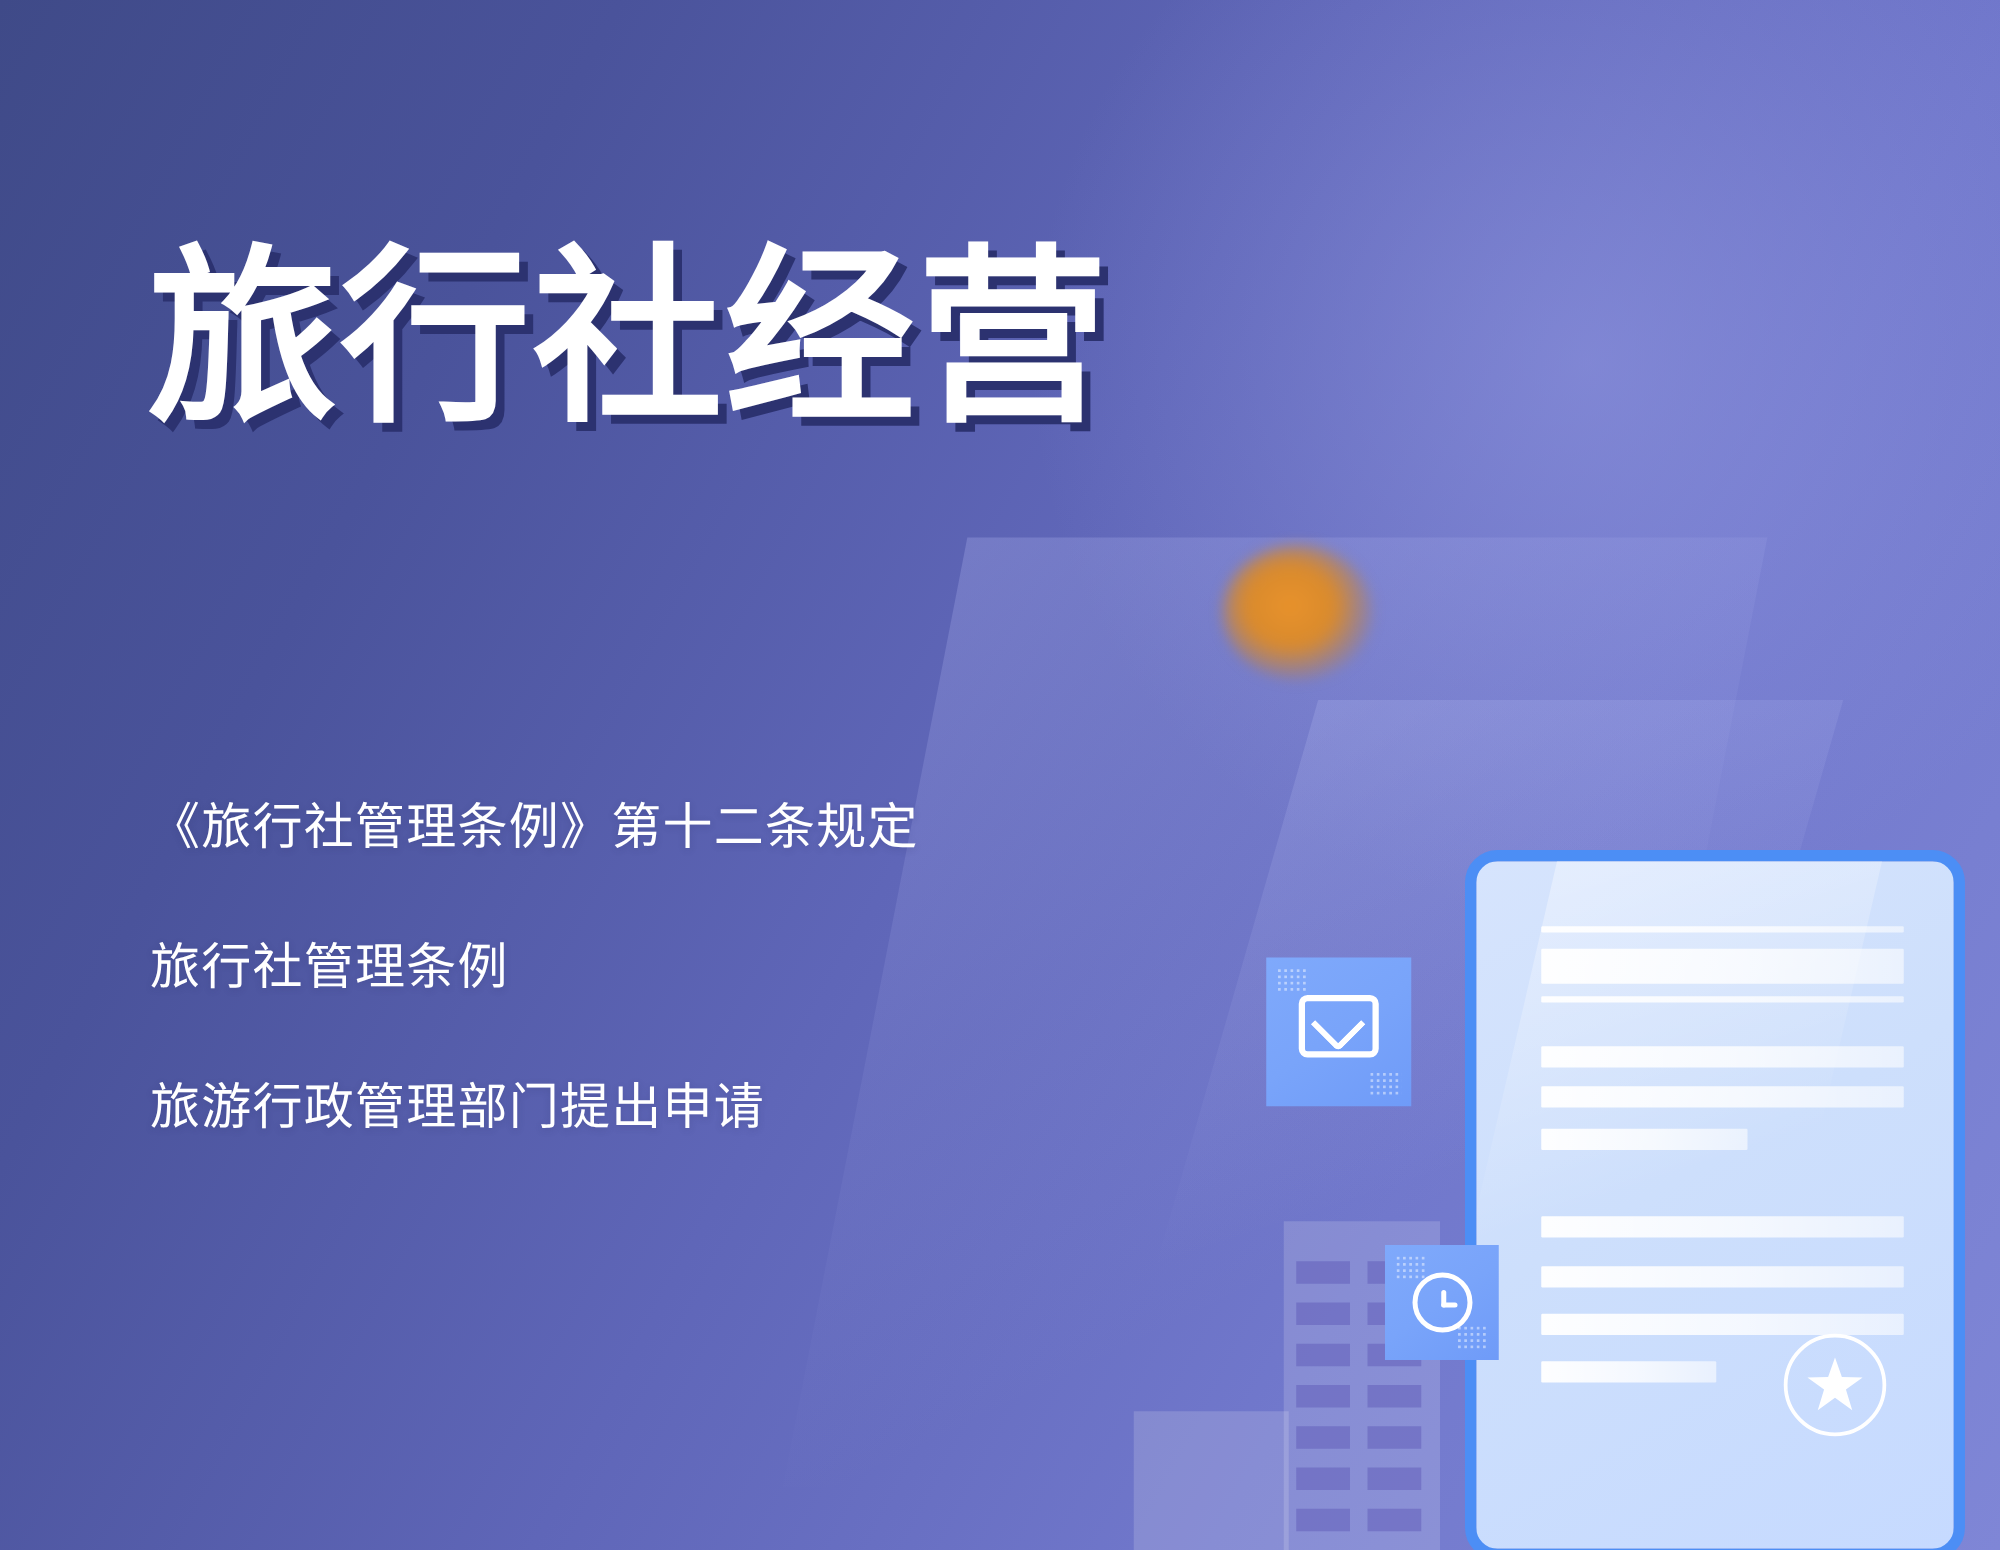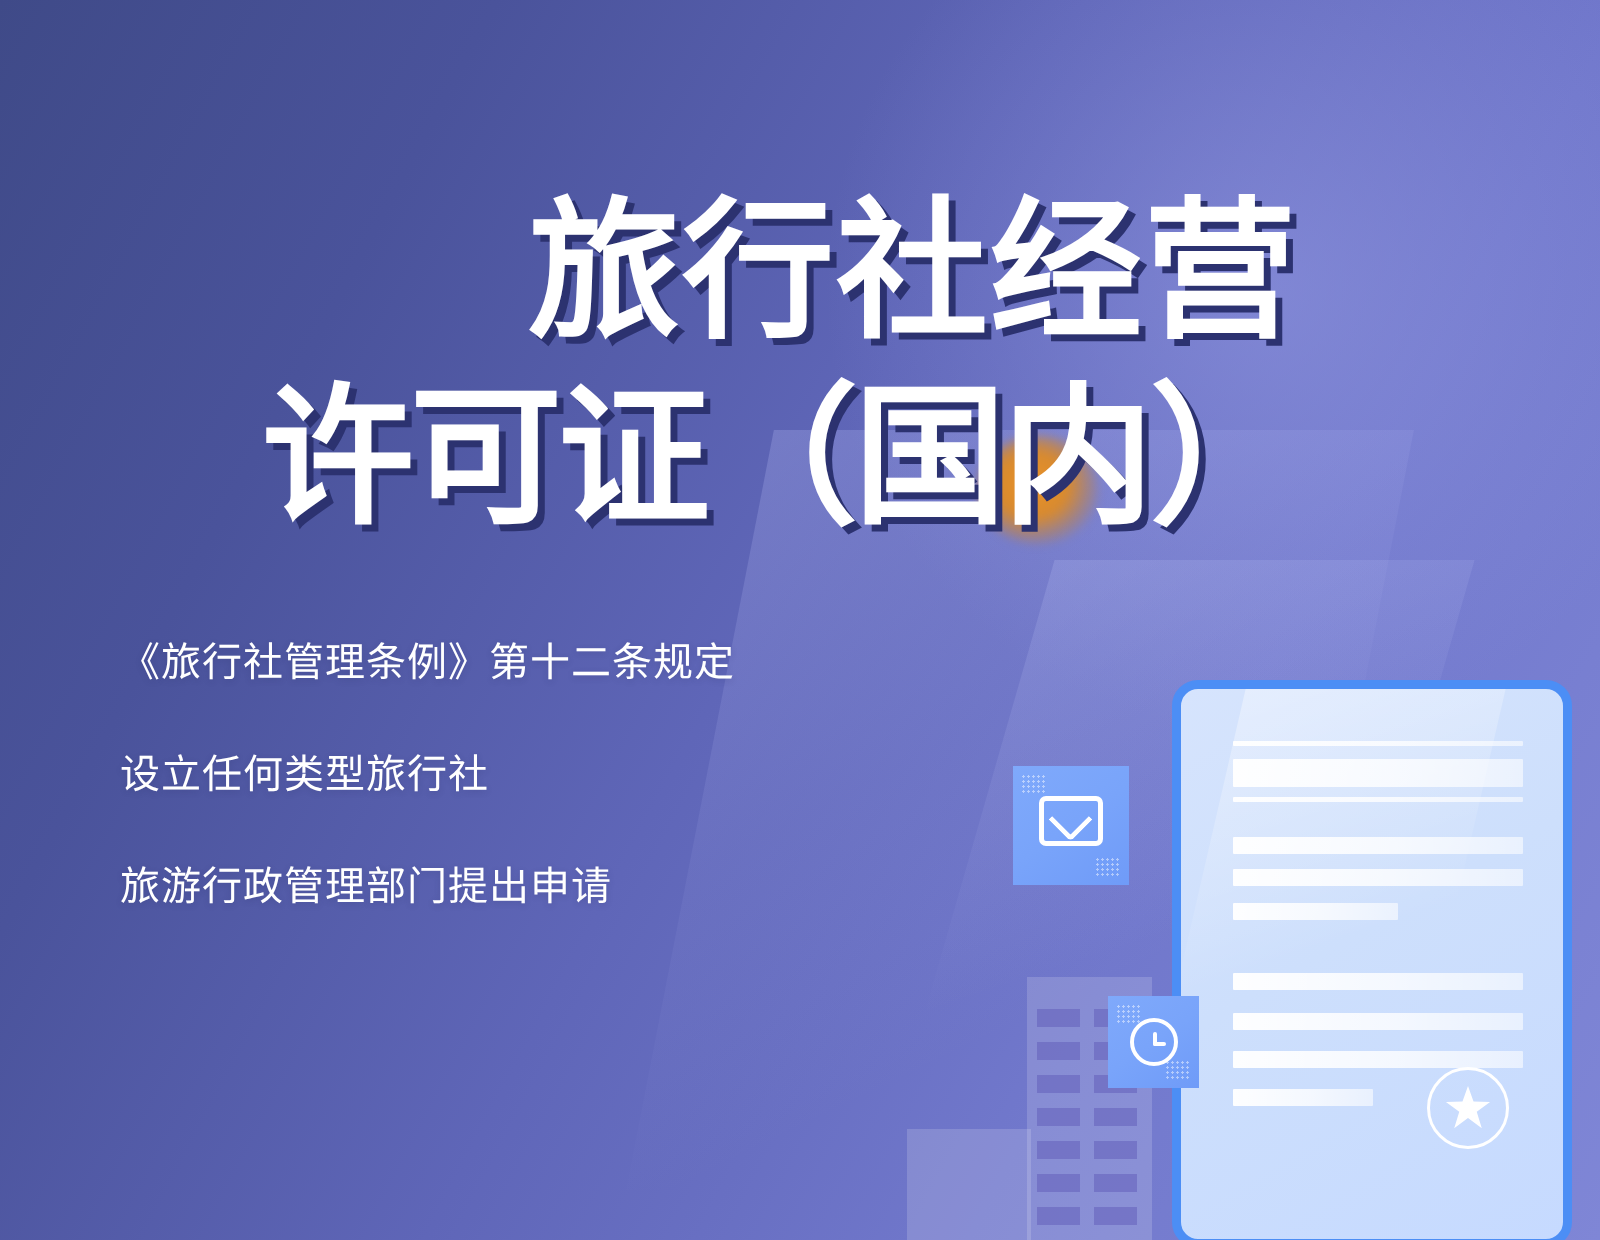--- a/index.html
+++ b/index.html
@@ -59,21 +59,20 @@
     background: radial-gradient(ellipse at 45% 45%, #e8922b 0%, #d98a2d 38%, rgba(190,130,70,0.45) 62%, rgba(120,110,140,0.0) 80%);
     filter: blur(5px);
   }
 
   
   .headline {
     position: absolute;
     left: 118px;
     top: 178px;
     width: 1180px;
-    text-align: right;
   }
   .headline .line {
     color: #ffffff;
     font-size: 152px;
     font-weight: bold;
     line-height: 186px;
     letter-spacing: 2px;
     white-space: nowrap;
     text-shadow: 7px 7px 0 #2c3270;
   }
@@ -269,26 +268,25 @@
   <div class="bg-layer">
     <div class="bg-glow-corner"></div>
     <div class="bg-ray"></div>
     <div class="bg-ray2"></div>
   </div>
 
   <div class="bg-orange-blob"></div>
 
   <div class="headline">
     <div class="line l1">旅行社经营</div>
-    <div class="line l2">许可证（国内）</div>
   </div>
 
   <div class="subtitle">
     <div class="sline">《旅行社管理条例》第十二条规定</div>
-    <div class="sline">设立任何类型旅行社</div>
+    <div class="sline">旅行社管理条例</div>
     <div class="sline">旅游行政管理部门提出申请</div>
   </div>
 
   <div class="building">
     <div class="wing"></div>
     <div class="tower" id="building-tower">
         <div class="win" style="left: 10px; top: 32px;"></div>
         <div class="win" style="left: 67px; top: 32px;"></div>
         <div class="win" style="left: 10px; top: 65px;"></div>
         <div class="win" style="left: 67px; top: 65px;"></div>

